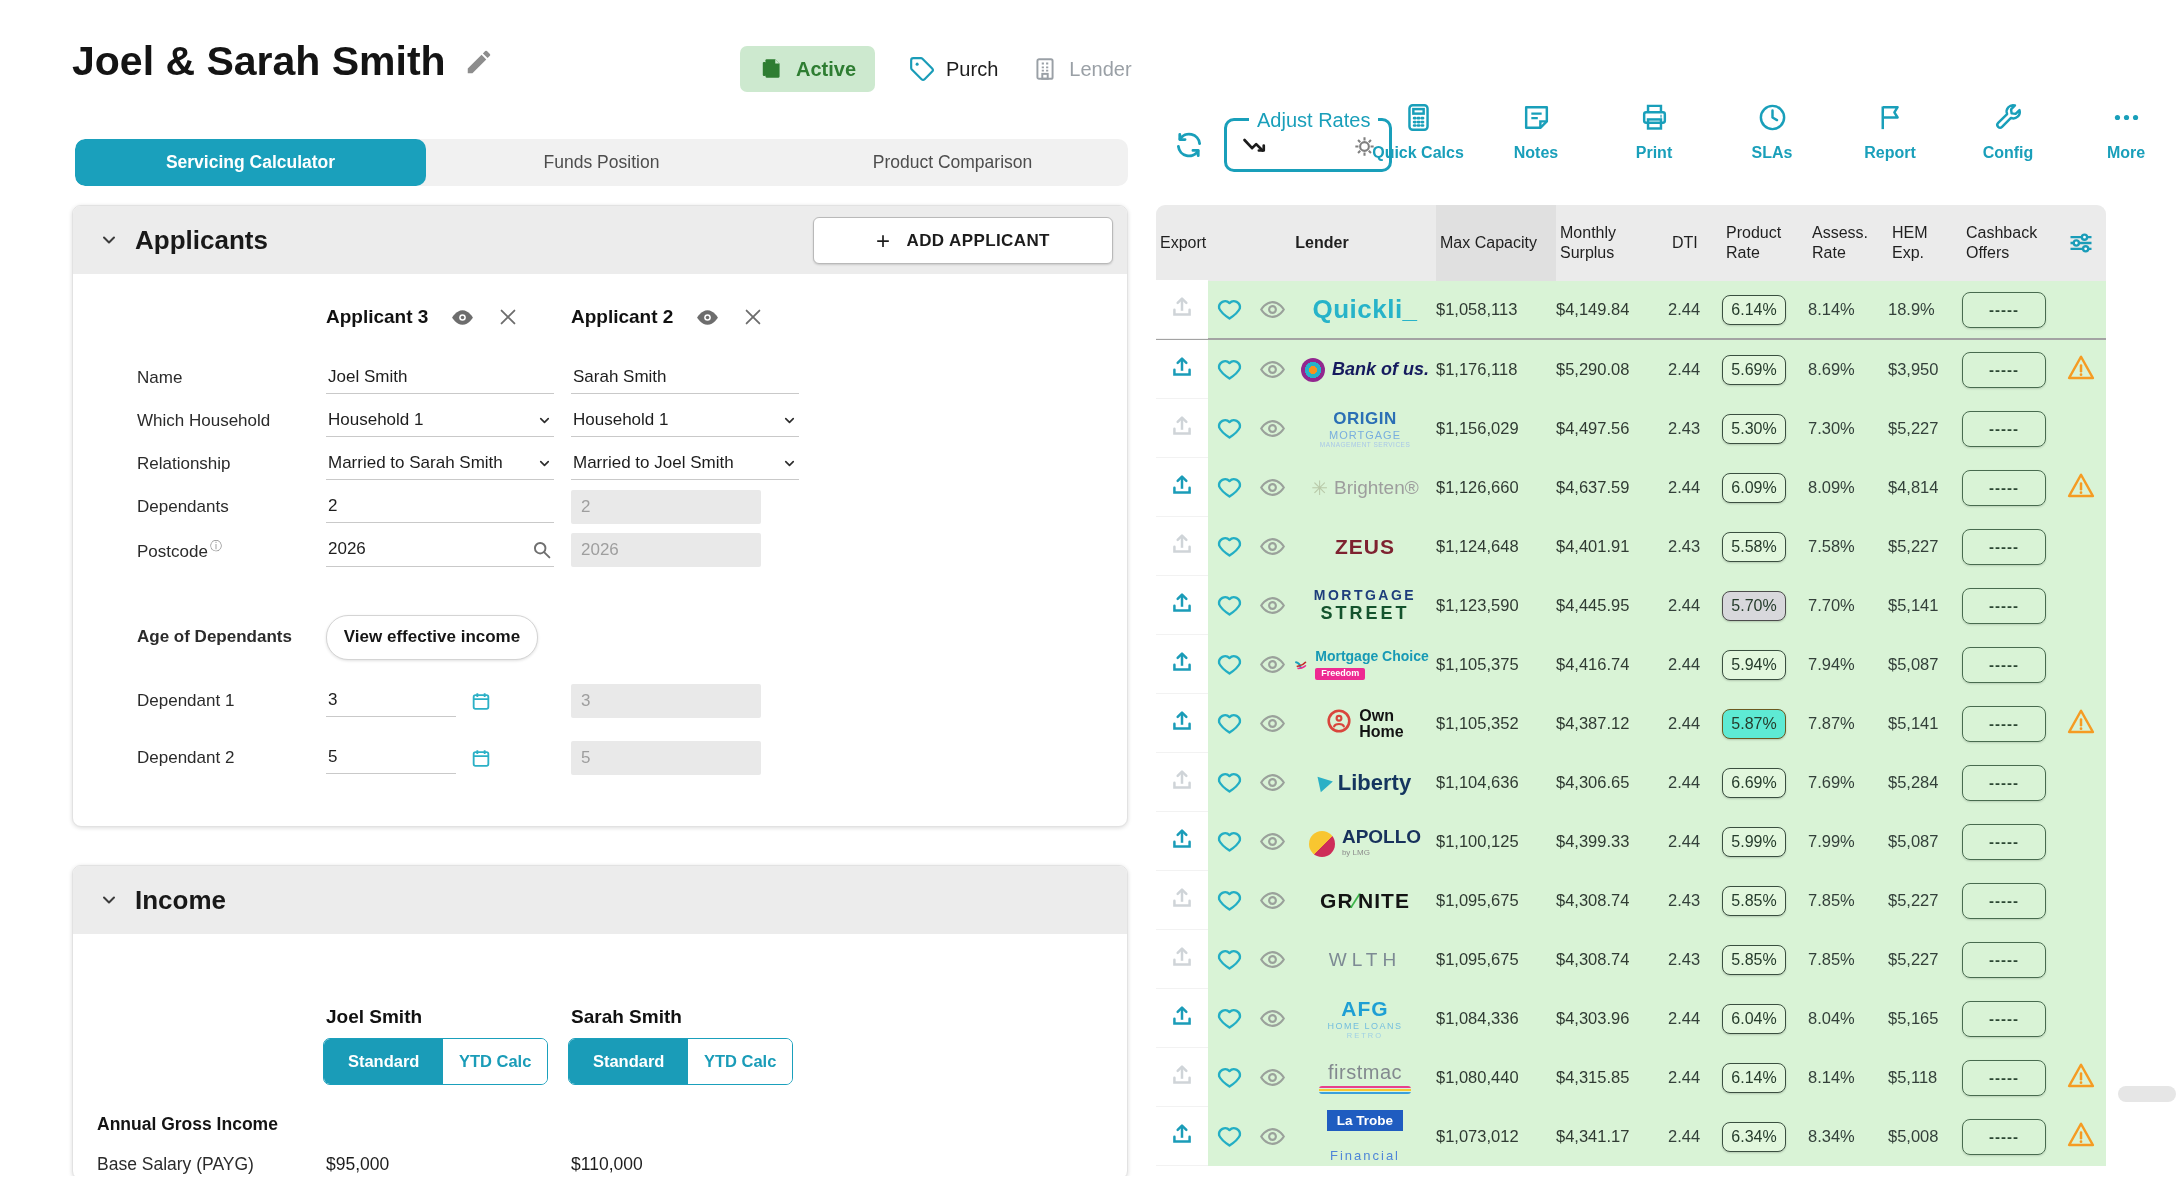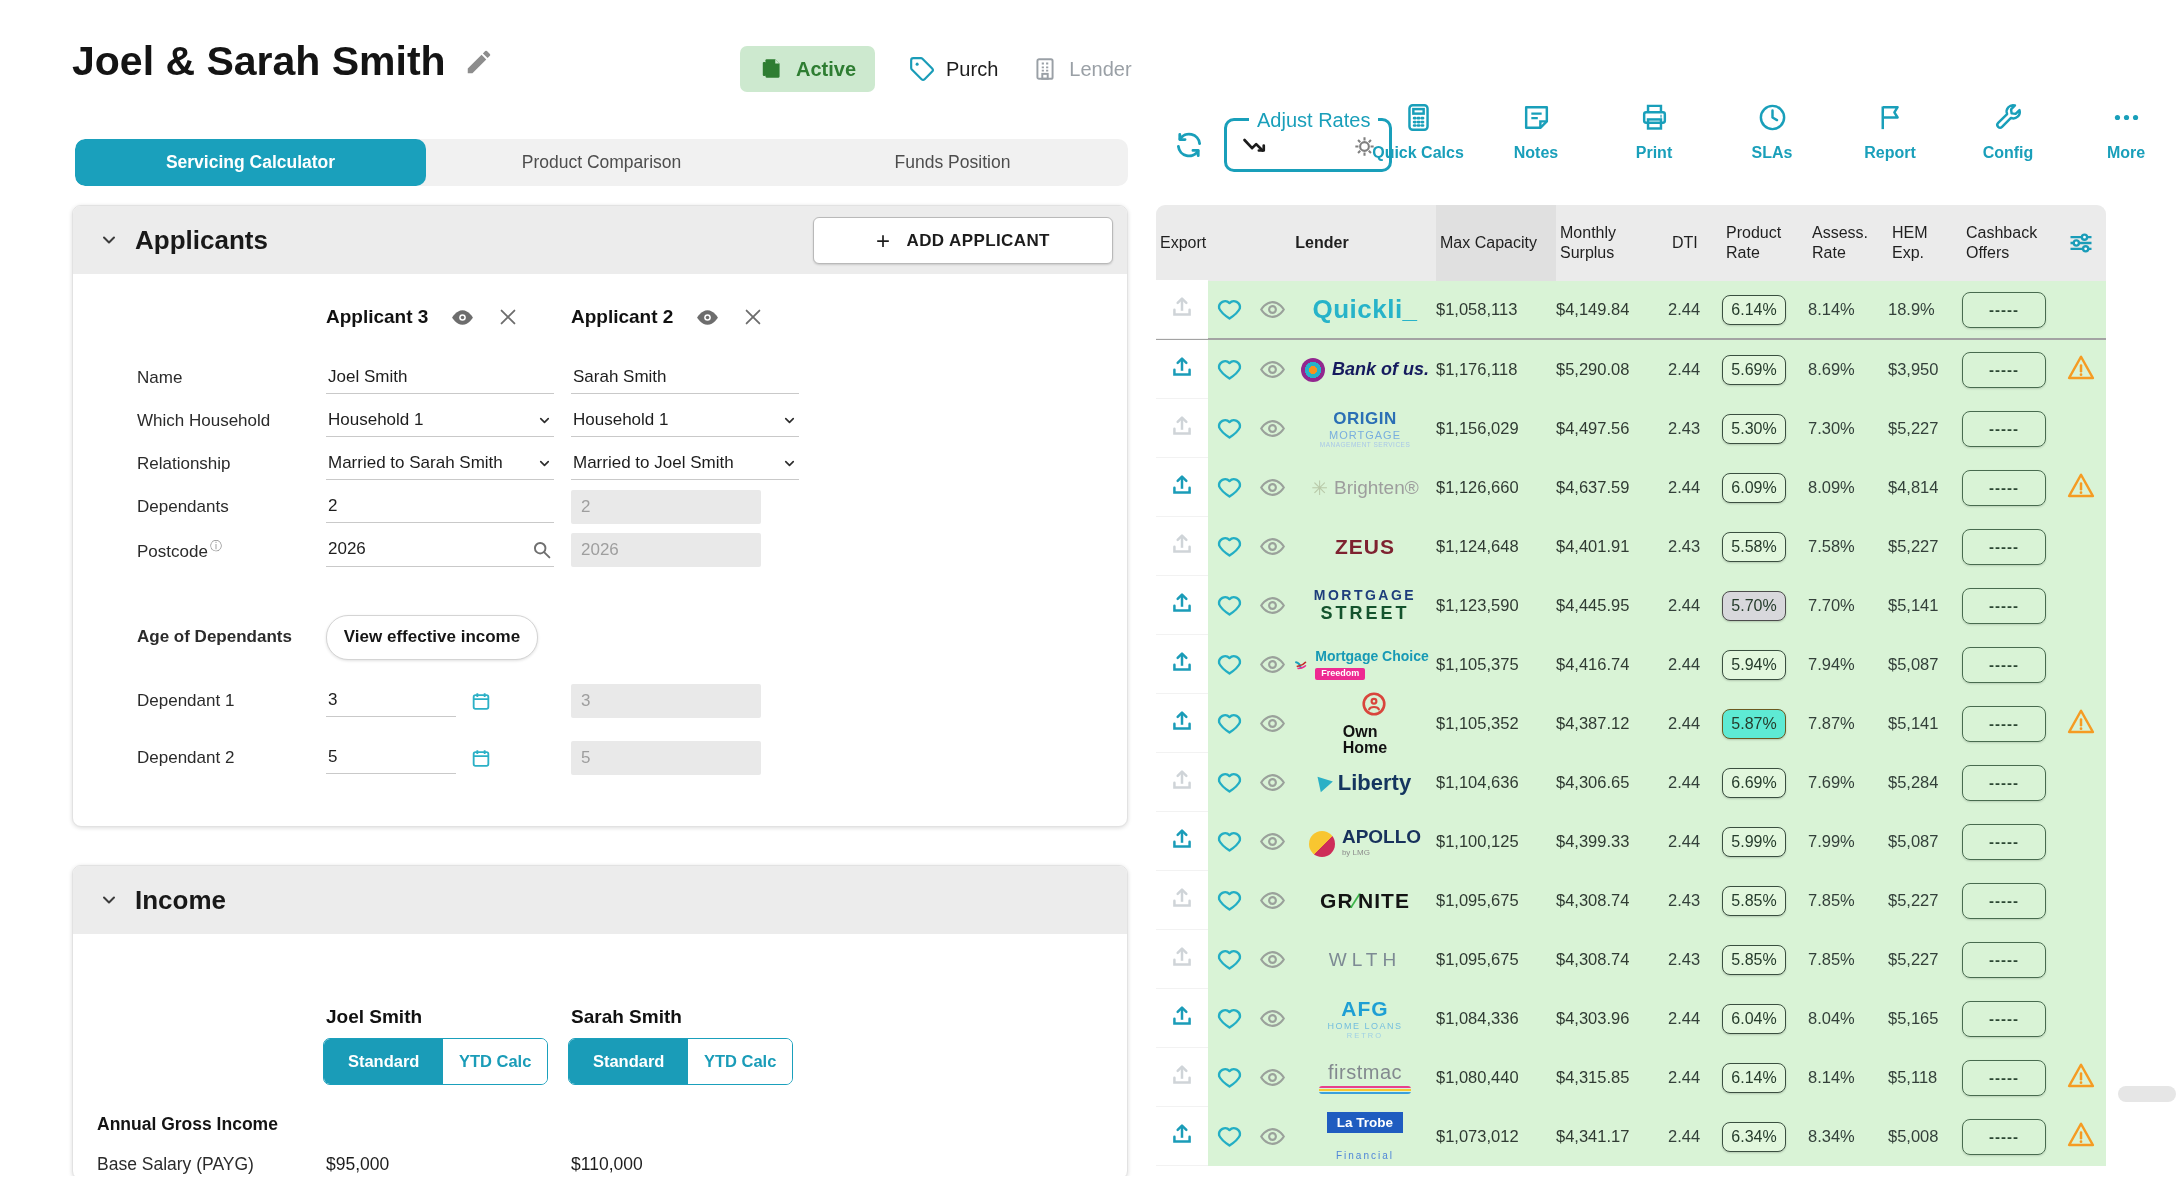--- a/index.html
+++ b/index.html
@@ -132,40 +132,40 @@
   .lg-origin .l2{ color:#79aede; font-size:11px; letter-spacing:1px; }
   .lg-origin .l3{ color:#a9c8e8; font-size:6.5px; letter-spacing:.5px; }
   .lg-brighten{ color:#9d9d9d; font-size:19px; display:flex; align-items:center; gap:6px; }
   .lg-brighten .sun{ color:#b9c9a9; font-size:20px; }
   .lg-zeus{ color:#7e2230; font-weight:900; font-size:21px; letter-spacing:1px; }
   .lg-mstreet .l1{ color:#1d3d7b; font-size:14px; letter-spacing:2.5px; font-weight:600; }
   .lg-mstreet .l2{ color:#14532d; font-size:18px; letter-spacing:3px; font-weight:700; }
   .lg-mchoice{ display:flex; align-items:center; gap:5px; }
   .lg-mchoice .txt{ color:#1799b5; font-weight:700; font-size:14px; line-height:1.1; text-align:left; }
   .lg-mchoice .badge{ background:#ee2a92; color:#fff; font-size:9px; font-weight:700; padding:1px 6px; border-radius:2px; display:inline-block; margin-top:2px; }
-  .lg-ownhome{ display:flex; align-items:flex-end; gap:7px;flex-direction:column; }
+  .lg-ownhome{ display:flex; align-items:flex-start; gap:7px; }
   .lg-ownhome .txt{ color:#121212; font-weight:800; font-size:16px; line-height:1.0; text-align:left; }
   .lg-liberty{ display:flex; align-items:center; gap:5px; color:#14355f; font-weight:800; font-size:22px; }
   .lg-liberty .tri{ width:0; height:0; border-left:14px solid #2bb0c6; border-top:8px solid transparent; border-bottom:8px solid transparent; transform:rotate(-12deg); }
   .lg-apollo{ display:flex; align-items:flex-end; gap:7px; }
   .lg-apollo .disc{ width:26px; height:26px; border-radius:50%; background:linear-gradient(135deg,#f8c630 55%,#ce2d59 55%); flex:none; }
   .lg-apollo .txt{ color:#17315c; font-weight:900; font-size:19px; }
   .lg-apollo .sub{ display:block; color:#8d8d8d; font-size:8px; font-weight:400; text-align:left; }
   .lg-granite{ color:#131313; font-weight:900; font-size:21px; letter-spacing:1px; }
   .lg-granite .slash{ color:#3db54a; font-weight:900; }
   .lg-wlth{ color:#7d8a94; font-size:19px; letter-spacing:5px; }
   .lg-afg .l1{ color:#1e9fd4; font-weight:900; font-size:21px; letter-spacing:1px; }
   .lg-afg .l2{ color:#74bede; font-size:9px; letter-spacing:1.5px; }
   .lg-afg .l3{ color:#9fd0e5; font-size:7.5px; letter-spacing:2px; }
   .lg-firstmac .txt{ color:#83898f; font-size:20px; letter-spacing:.5px; }
   .lg-firstmac .wave{ height:8px; width:92px; margin:2px auto 0;
       background:linear-gradient(#e83e8c 0 2px,transparent 2px 3px,#f8c630 3px 5px,transparent 5px 6px,#3aa0dc 6px 8px);
       border-radius:3px; }
   .lg-latrobe .box{ background:#1f5cc0; color:#fff; font-size:13.5px; font-weight:600; padding:3px 10px; display:inline-block; }
-  .lg-latrobe .sub{ display:block; color:#4f86d8; font-size:10px; letter-spacing:2px; margin-top:17px; }
+  .lg-latrobe .sub{ display:block; color:#4f86d8; font-size:13px; letter-spacing:2px; margin-top:17px; }
 </style>
 </head>
 <body>
 
 <div id="app">
 
   <div class="page-title">
     <span>Joel &amp; Sarah Smith</span>
     <svg class="edit-ic" viewBox="0 0 24 24" fill="currentColor">
         <path d="M3 17.25V21h3.75L17.8 9.94l-3.75-3.75L3 17.25zM20.7 7.04a1 1 0 0 0 0-1.41l-2.34-2.34a1 1 0 0 0-1.41 0l-1.83 1.83 3.75 3.75 1.83-1.83z"></path>
@@ -268,22 +268,22 @@
               <circle cx="12" cy="12" r="2"></circle>
               <circle cx="19" cy="12" r="2"></circle>
             </svg></span>
                  <span class="tlabel">More</span>
         </div>
       </div>
   </div>
 
   <div class="tabs">
     <div class="tab active">Servicing Calculator</div>
+    <div class="tab">Funds Position</div>
     <div class="tab">Product Comparison</div>
-    <div class="tab">Funds Position</div>
   </div>
 
   <div class="card" id="applicants-card">
     <div class="card-header">
       <svg class="chev" viewBox="0 0 24 24" fill="none" stroke="currentColor" stroke-width="2.4">
           <path d="M6 9l6 6 6-6" stroke-linecap="round" stroke-linejoin="round"></path>
         </svg>
       <span class="card-title">Applicants</span>
       <button class="add-applicant-btn">
         <span class="plus">+</span>

